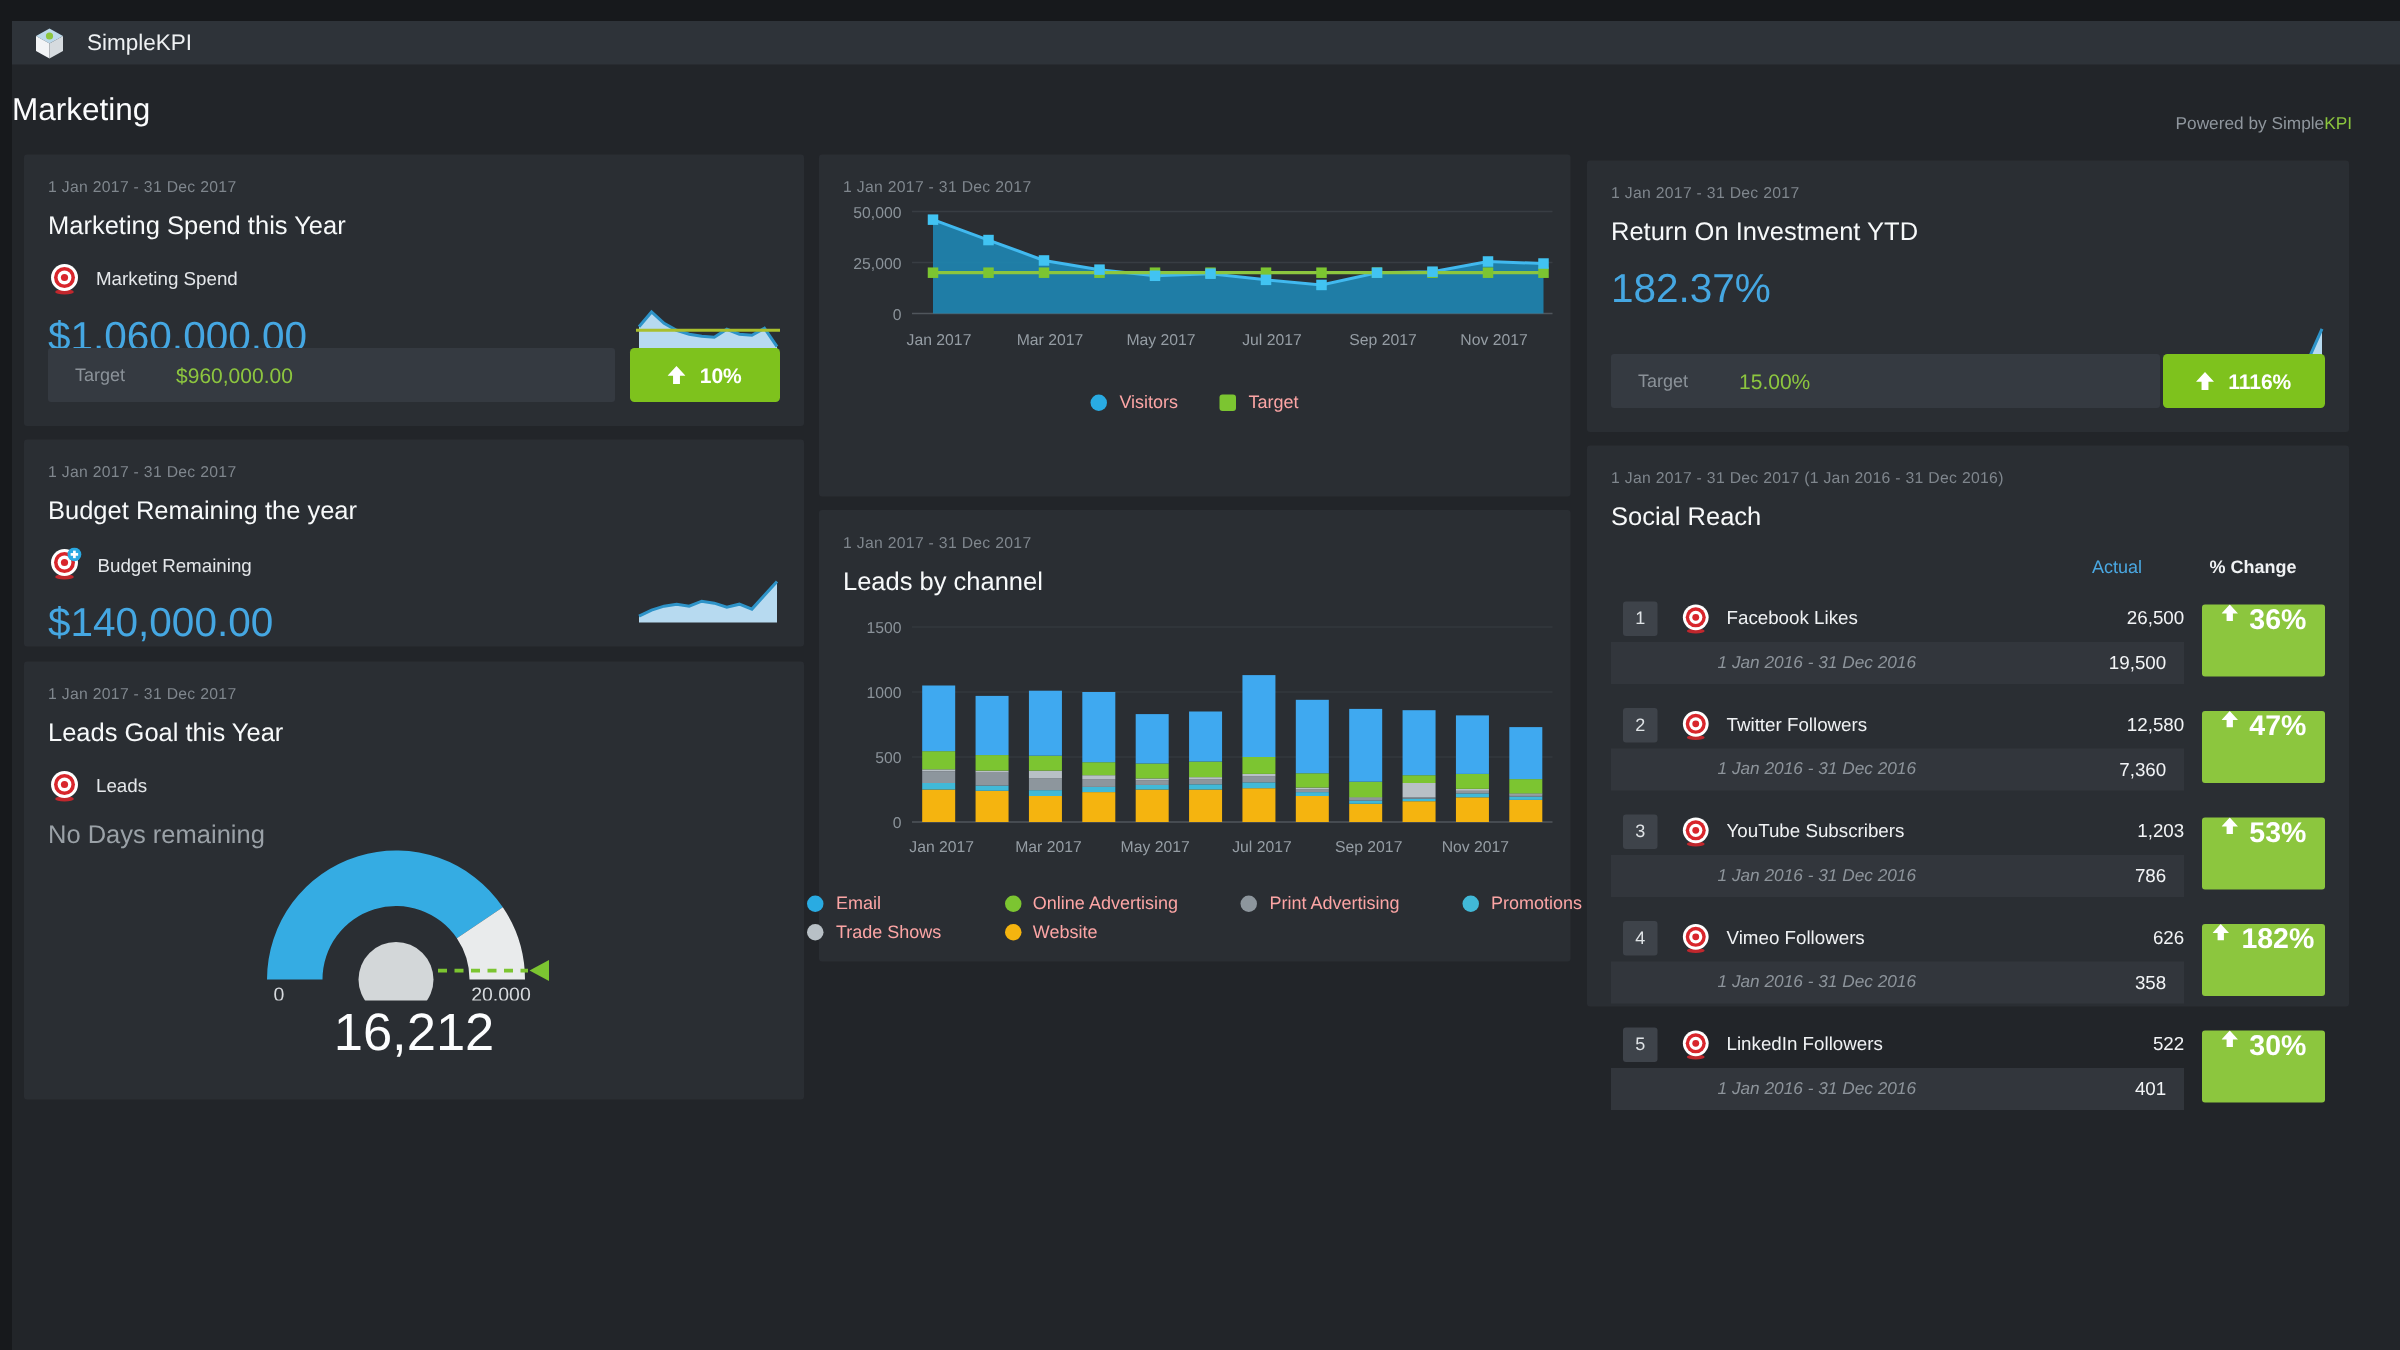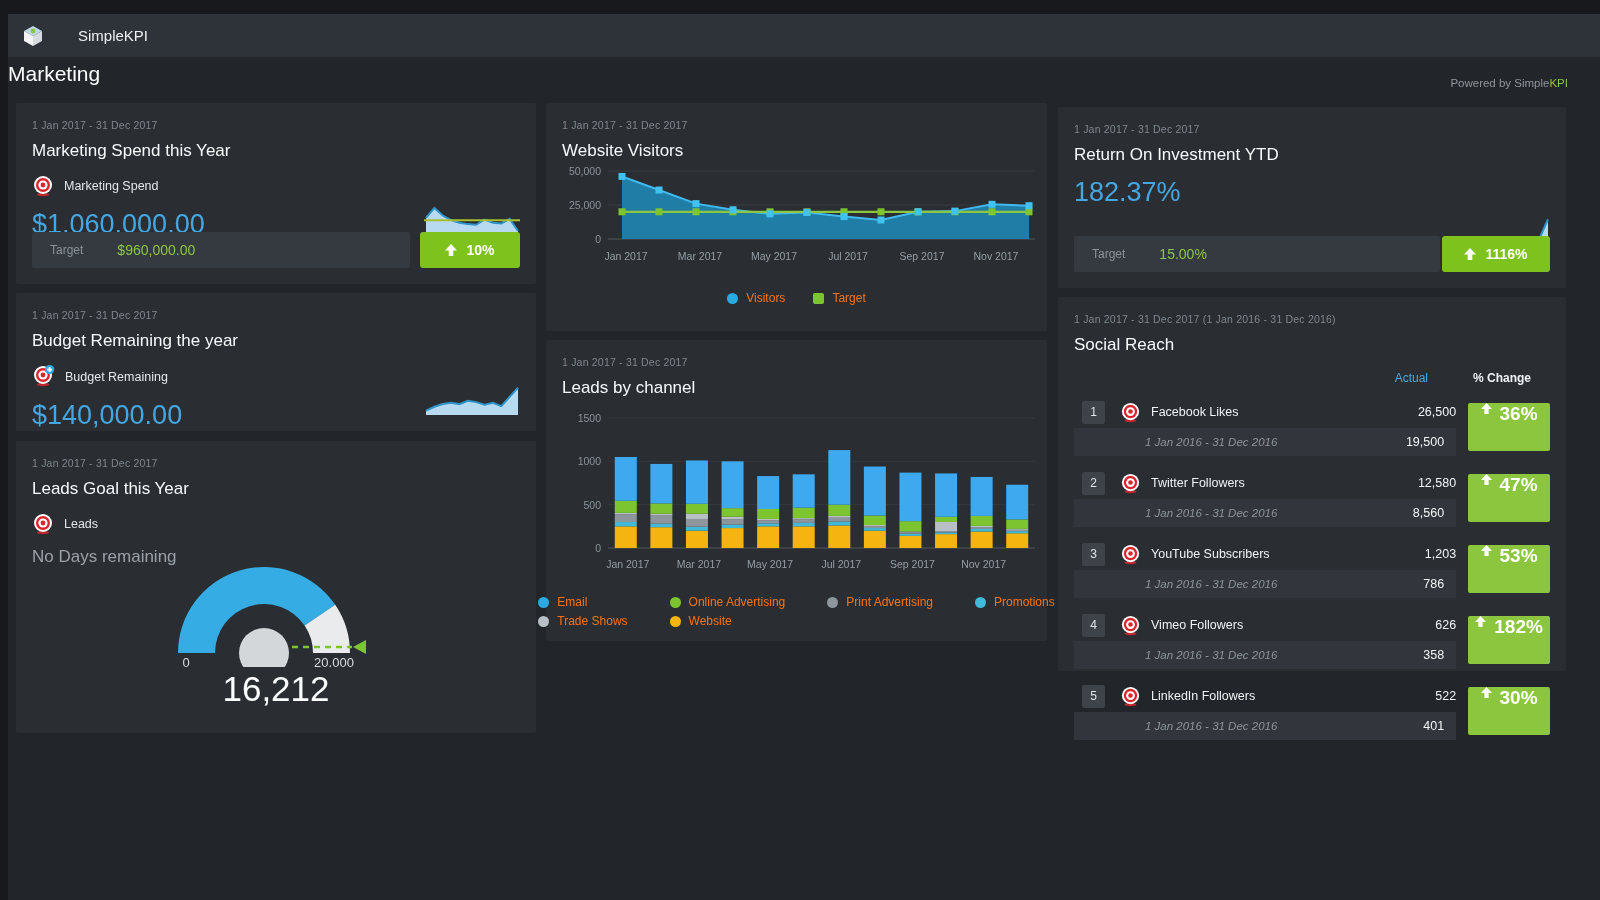--- a/index.html
+++ b/index.html
@@ -1,19 +1,19 @@
 <!DOCTYPE html>
 <html><head>
 <meta charset="utf-8">
 <style>
   html,body{margin:0;padding:0;background:#17191c;font-family:"Liberation Sans","DejaVu Sans",sans-serif;}
   #stage{position:relative;width:1600px;height:900px;background:#222529;overflow:hidden;}
   #stage::before{content:"";position:absolute;left:0;top:0;width:8px;height:900px;background:#17191c;z-index:5;}
   #stage::after{content:"";position:absolute;left:0;top:0;width:1600px;height:14px;background:#17191c;z-index:5;}
-  .nav{position:absolute;left:8px;top:14px;right:0;height:43px;background:#2e3339;display:flex;align-items:center;z-index:4;gap:20px;}
+  .nav{position:absolute;left:8px;top:14px;right:0;height:29px;background:#2e3339;display:flex;align-items:center;z-index:4;}
   .nav .logo{margin-left:12px;width:26px;height:26px;display:flex;align-items:center;justify-content:center;}
   .nav .brand{margin-left:12px;color:#eef1f3;font-size:15px;}
   .page-title{position:absolute;left:8px;top:62px;color:#fbfcfd;font-size:21px;}
   .powered{position:absolute;right:32px;top:77px;font-size:11.5px;color:#8f969d;}
   .powered .kpi{color:#8cc63e;}
   .panel{position:absolute;background:#2a2e33;border-radius:2px;box-sizing:border-box;padding:16px;}
   .date{font-size:10.5px;color:#7f868d;letter-spacing:.2px;}
   .ptitle{margin-top:10px;font-size:17px;color:#f7f9fa;}
   .kpirow{margin-top:14px;display:flex;align-items:center;gap:10px;}
   .kpirow .klabel{font-size:12.5px;color:#e4e7ea;}
@@ -21,21 +21,21 @@
   .spark{position:absolute;}
   .targetbar{position:absolute;left:16px;bottom:16px;height:36px;background:#353a41;display:flex;align-items:center;border-radius:2px;}
   .targetbar .tlabel{font-size:12px;color:#8b9299;margin-left:18px;}
   .targetbar .tval{font-size:14px;color:#8dc63f;margin-left:34px;}
   .badge{position:absolute;right:16px;bottom:16px;width:100px;height:36px;background:#7ec21d;border-radius:3px;display:flex;align-items:center;justify-content:center;gap:9px;color:#fff;font-size:14px;font-weight:700;}
   .note{margin-top:12px;font-size:17px;color:#9aa1a7;}
   .gauge-wrap{position:absolute;left:0;right:0;top:120px;display:flex;flex-direction:column;align-items:center;}
   .gauge-value{margin-top:2px;font-size:35px;color:#fcfdfe;}
   .legend-row{display:flex;justify-content:center;gap:28px;margin-top:20px;}
   .legend-grid{display:grid;grid-template-columns:max-content max-content max-content max-content;column-gap:42px;row-gap:5px;justify-content:center;margin-top:18px;}
-  .legend-item{display:flex;align-items:center;gap:8px;font-size:12px;color:#f97316;cursor:pointer;}
+  .legend-item{display:flex;align-items:center;gap:8px;font-size:12px;color:#fca5a5;cursor:pointer;}
   .legend-dot{width:11px;height:11px;border-radius:50%;display:inline-block;}
   .legend-dot.sq{border-radius:2px;}
   .chart-svg{display:block;margin-top:2px;}
   
   .sr-head{display:flex;margin-top:16px;}
   .sr-head .h-actual{margin-left:auto;color:#4aa8e2;font-size:12px;width:70px;text-align:right;}
   .sr-head .h-change{width:96px;text-align:center;color:#f0f2f4;font-size:12px;font-weight:700;margin-left:26px;}
   .sr-group{display:flex;margin-top:13px;}
   .sr-left{width:392px;}
   .sr-main{height:28px;display:flex;align-items:center;}
@@ -153,21 +153,20 @@
           <polygon points="212,86 225,79 225,93" fill="#7cc531"></polygon>
           <text x="45" y="106" text-anchor="middle" fill="#d7dade" font-size="13">0</text>
           <text x="193" y="106" text-anchor="middle" fill="#d7dade" font-size="13">20,000</text>
         </svg>
       <div class="gauge-value">16,212</div>
     </div>
   </div>
 
   <div class="panel" style="left:546px;top:103px;width:501px;height:228px;">
     <div class="date">1 Jan 2017 - 31 Dec 2017</div>
-    <div class="ptitle">Website Visitors</div>
     <svg class="chart-svg" width="485" height="108">
         <line x1="46" y1="76" x2="473" y2="76" stroke="#50565c" stroke-width="1"></line>
         <text x="39" y="80" text-anchor="end" fill="#8a9299" font-size="10.5">0</text>
         <line x1="46" y1="42" x2="473" y2="42" stroke="#383d43" stroke-width="1"></line>
         <text x="39" y="46" text-anchor="end" fill="#8a9299" font-size="10.5">25,000</text>
         <line x1="46" y1="8" x2="473" y2="8" stroke="#383d43" stroke-width="1"></line>
         <text x="39" y="12" text-anchor="end" fill="#8a9299" font-size="10.5">50,000</text>
         <text x="64" y="97" text-anchor="middle" fill="#959da4" font-size="10.5">Jan 2017</text>
         <text x="138" y="97" text-anchor="middle" fill="#959da4" font-size="10.5">Mar 2017</text>
         <text x="212" y="97" text-anchor="middle" fill="#959da4" font-size="10.5">May 2017</text>
@@ -393,21 +392,21 @@
           <span class="sr-icon">
               <svg width="21" height="21" viewBox="0 0 22 22">
                 <use href="#bullseye"></use>
               </svg>
             </span>
           <span class="sr-name">Twitter Followers</span>
           <span class="sr-val">12,580</span>
         </div>
         <div class="sr-sub">
           <span class="sr-period">1 Jan 2016 - 31 Dec 2016</span>
-          <span class="sr-val" style="margin-right:12px;">8,560</span>
+          <span class="sr-val" style="margin-right:12px;">7,360</span>
         </div>
       </div>
       <div class="sr-badge">
         <svg width="11" height="11" viewBox="0 0 12 12">
             <use href="#up-arrow"></use>
           </svg>
         <span>47%</span>
       </div>
     </div>
 

